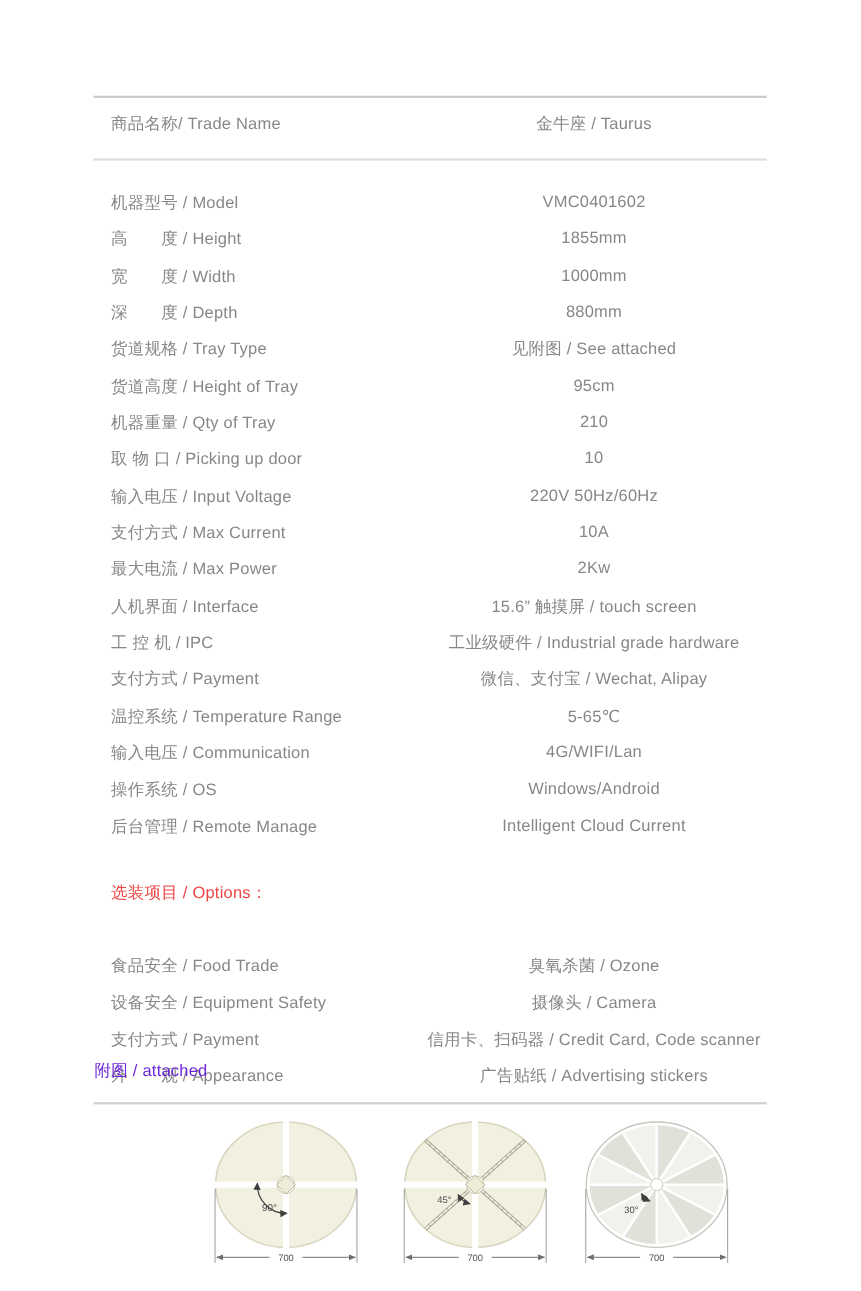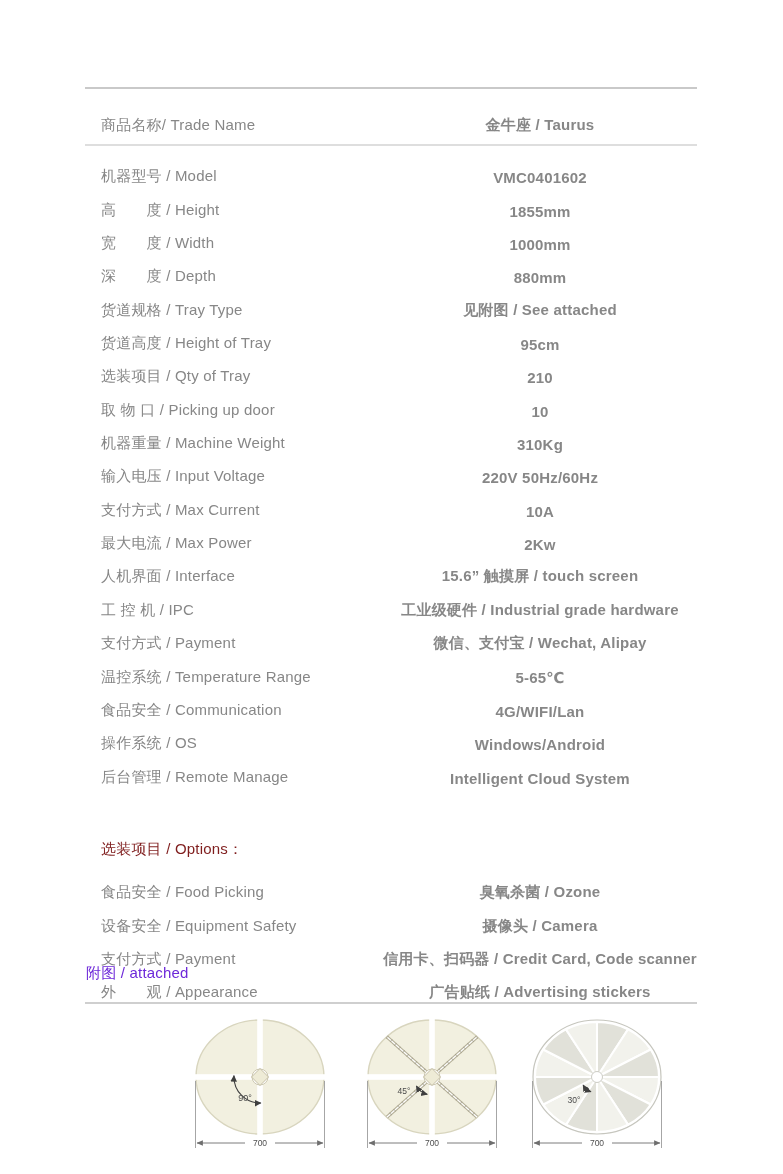--- a/index.html
+++ b/index.html
@@ -6,28 +6,28 @@
   body{
     width:783px;height:1174px;background:#ffffff;position:relative;overflow:hidden;
     font-family:"Liberation Sans","DejaVu Sans",sans-serif;
     -webkit-font-smoothing:antialiased;
   }
   .rule{position:absolute;left:85px;width:612px;}
   #rule-top{top:87px;height:2px;background:#c9c9c9;}
   #rule-header{top:144px;height:2px;background:#dedede;}
   #rule-bottom{top:1002px;height:2px;background:#cfcfcf;}
 
-  .trow{height:33.35px;display:flex;align-items:flex-end;position:relative;
+  .trow{height:33.35px;display:flex;align-items:flex-start;position:relative;
         color:#878787;font-size:15px;letter-spacing:.2px;}
   .trow .label{margin-left:16px;white-space:pre;}
-  .trow .value{position:absolute;left:298px;width:314px;text-align:center;white-space:pre;font-weight:bold;}
+  .trow .value{position:absolute;left:298px;width:314px;text-align:center;white-space:pre;}
 
   #header-row{position:absolute;left:85px;top:103px;width:612px;height:32px;}
-  #spec-table{position:absolute;left:85px;top:153px;width:612px;}
-  #options-heading{position:absolute;left:101px;top:840px;font-size:15px;color:#7f1d1d;letter-spacing:.2px;text-align:center;}
+  #spec-table{position:absolute;left:85px;top:175px;width:612px;}
+  #options-heading{position:absolute;left:101px;top:802px;font-size:15px;color:#ef4444;letter-spacing:.2px;text-align:center;}
   #options-table{position:absolute;left:85px;top:869px;width:612px;}
   #attached-label{position:absolute;left:86px;top:964px;font-size:15px;color:#6d28d9;letter-spacing:.2px;}
 
   .diagram{position:absolute;top:1013px;width:150px;height:150px;}
   #diagram-1{left:185px;}
   #diagram-2{left:357px;}
   #diagram-3{left:522px;}
   svg text{font-family:"Liberation Sans","DejaVu Sans",sans-serif;}
 </style>
 </head>
@@ -68,33 +68,29 @@
       <span class="label">货道规格 / Tray Type</span>
       <span class="value">见附图 / See attached</span>
     </div>
 
     <div class="trow">
       <span class="label">货道高度 / Height of Tray</span>
       <span class="value">95cm</span>
     </div>
 
     <div class="trow">
-      <span class="label">选装项目 / Qty of Tray</span>
+      <span class="label">机器重量 / Qty of Tray</span>
       <span class="value">210</span>
     </div>
 
     <div class="trow">
       <span class="label">取 物 口 / Picking up door</span>
       <span class="value">10</span>
     </div>
 
-    <div class="trow">
-      <span class="label">机器重量 / Machine Weight</span>
-      <span class="value">310Kg</span>
-    </div>
 
     <div class="trow">
       <span class="label">输入电压 / Input Voltage</span>
       <span class="value">220V 50Hz/60Hz</span>
     </div>
 
     <div class="trow">
       <span class="label">支付方式 / Max Current</span>
       <span class="value">10A</span>
     </div>
@@ -118,41 +114,41 @@
       <span class="label">支付方式 / Payment</span>
       <span class="value">微信、支付宝 / Wechat, Alipay</span>
     </div>
 
     <div class="trow">
       <span class="label">温控系统 / Temperature Range</span>
       <span class="value">5-65℃</span>
     </div>
 
     <div class="trow">
-      <span class="label">食品安全 / Communication</span>
+      <span class="label">输入电压 / Communication</span>
       <span class="value">4G/WIFI/Lan</span>
     </div>
 
     <div class="trow">
       <span class="label">操作系统 / OS</span>
       <span class="value">Windows/Android</span>
     </div>
 
     <div class="trow">
       <span class="label">后台管理 / Remote Manage</span>
-      <span class="value">Intelligent Cloud System</span>
+      <span class="value">Intelligent Cloud Current</span>
     </div>
   </div>
 
 <div id="options-heading">选装项目 / Options：</div>
 
 <div id="options-table">
 
     <div class="trow">
-      <span class="label">食品安全 / Food Picking</span>
+      <span class="label">食品安全 / Food Trade</span>
       <span class="value">臭氧杀菌 / Ozone</span>
     </div>
 
     <div class="trow">
       <span class="label">设备安全 / Equipment Safety</span>
       <span class="value">摄像头 / Camera</span>
     </div>
 
     <div class="trow">
       <span class="label">支付方式 / Payment</span>

